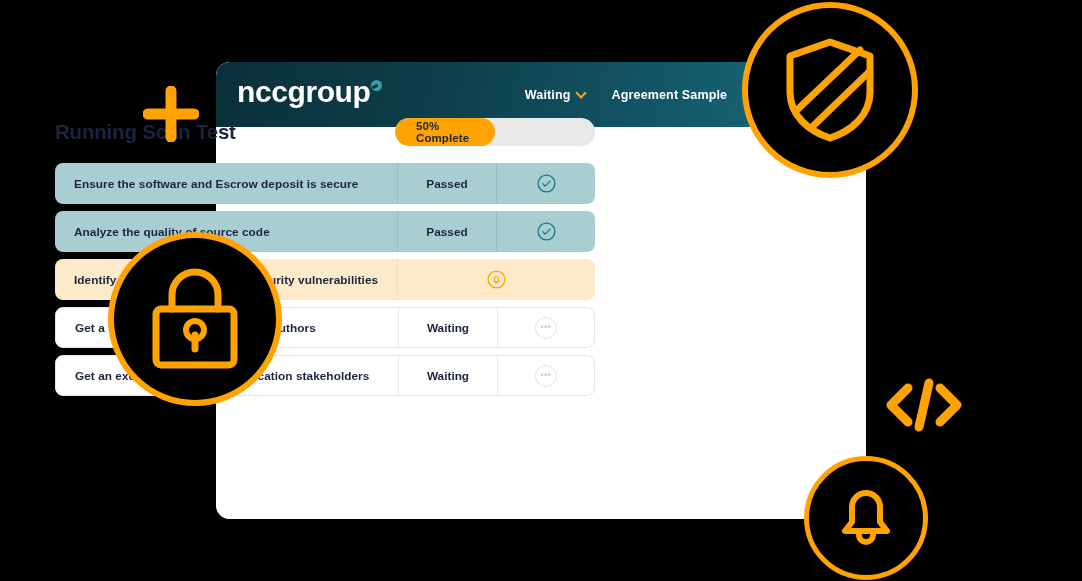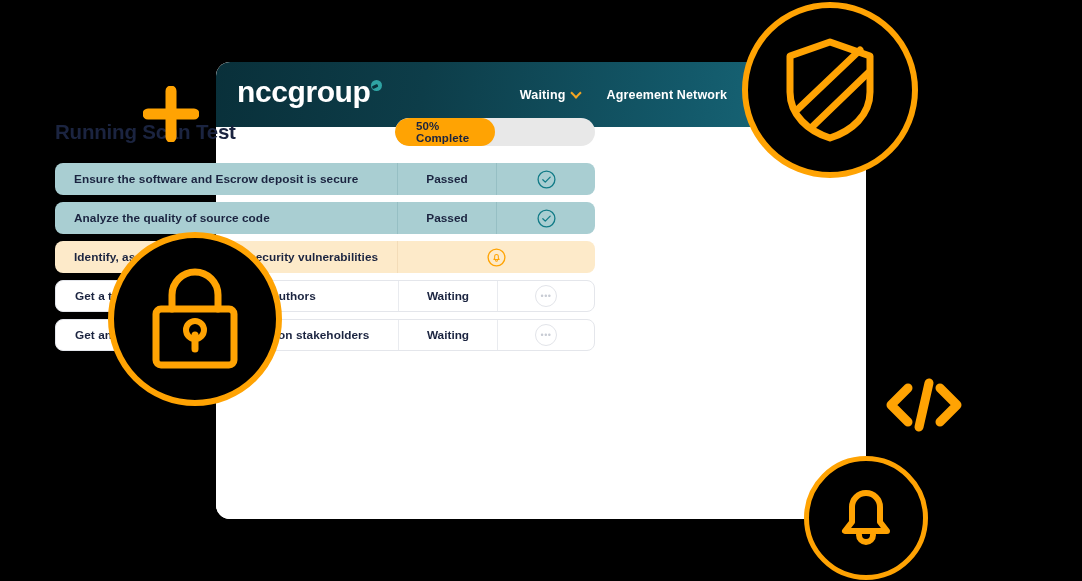--- a/index.html
+++ b/index.html
@@ -171,21 +171,21 @@
 
   
   .rows {
     position: absolute;
     left: 55px;
     top: 163px;
     width: 540px;
   }
   .task-row {
     position: relative;
-    height: 32px;
+    height: 41px;
     margin-bottom: 7px;
     border-radius: 8px;
     display: flex;
     align-items: stretch;
     box-sizing: border-box;
   }
   .task-row.passed  { background: #a9ced2; }
   .task-row.scanning{ background: #fdeac9; }
   .task-row.waiting { background: #ffffff; border: 1px solid #e4e6eb; }
 
@@ -287,21 +287,21 @@
         <span class="brand-text">nccgroup</span>
         <span class="brand-mark"></span>
       </div>
 
       <div class="nav">
         <div class="nav-item">
           <span>Waiting</span>
           <span class="chev"></span>
         </div>
         <div class="nav-item">
-          <span>Agreement Network</span>
+          <span>Agreement Sample</span>
         </div>
         <div class="nav-item">
           <span>Partner Network</span>
         </div>
       </div>
     </div>
 
     <div class="app-body"></div>
   </div>
 

